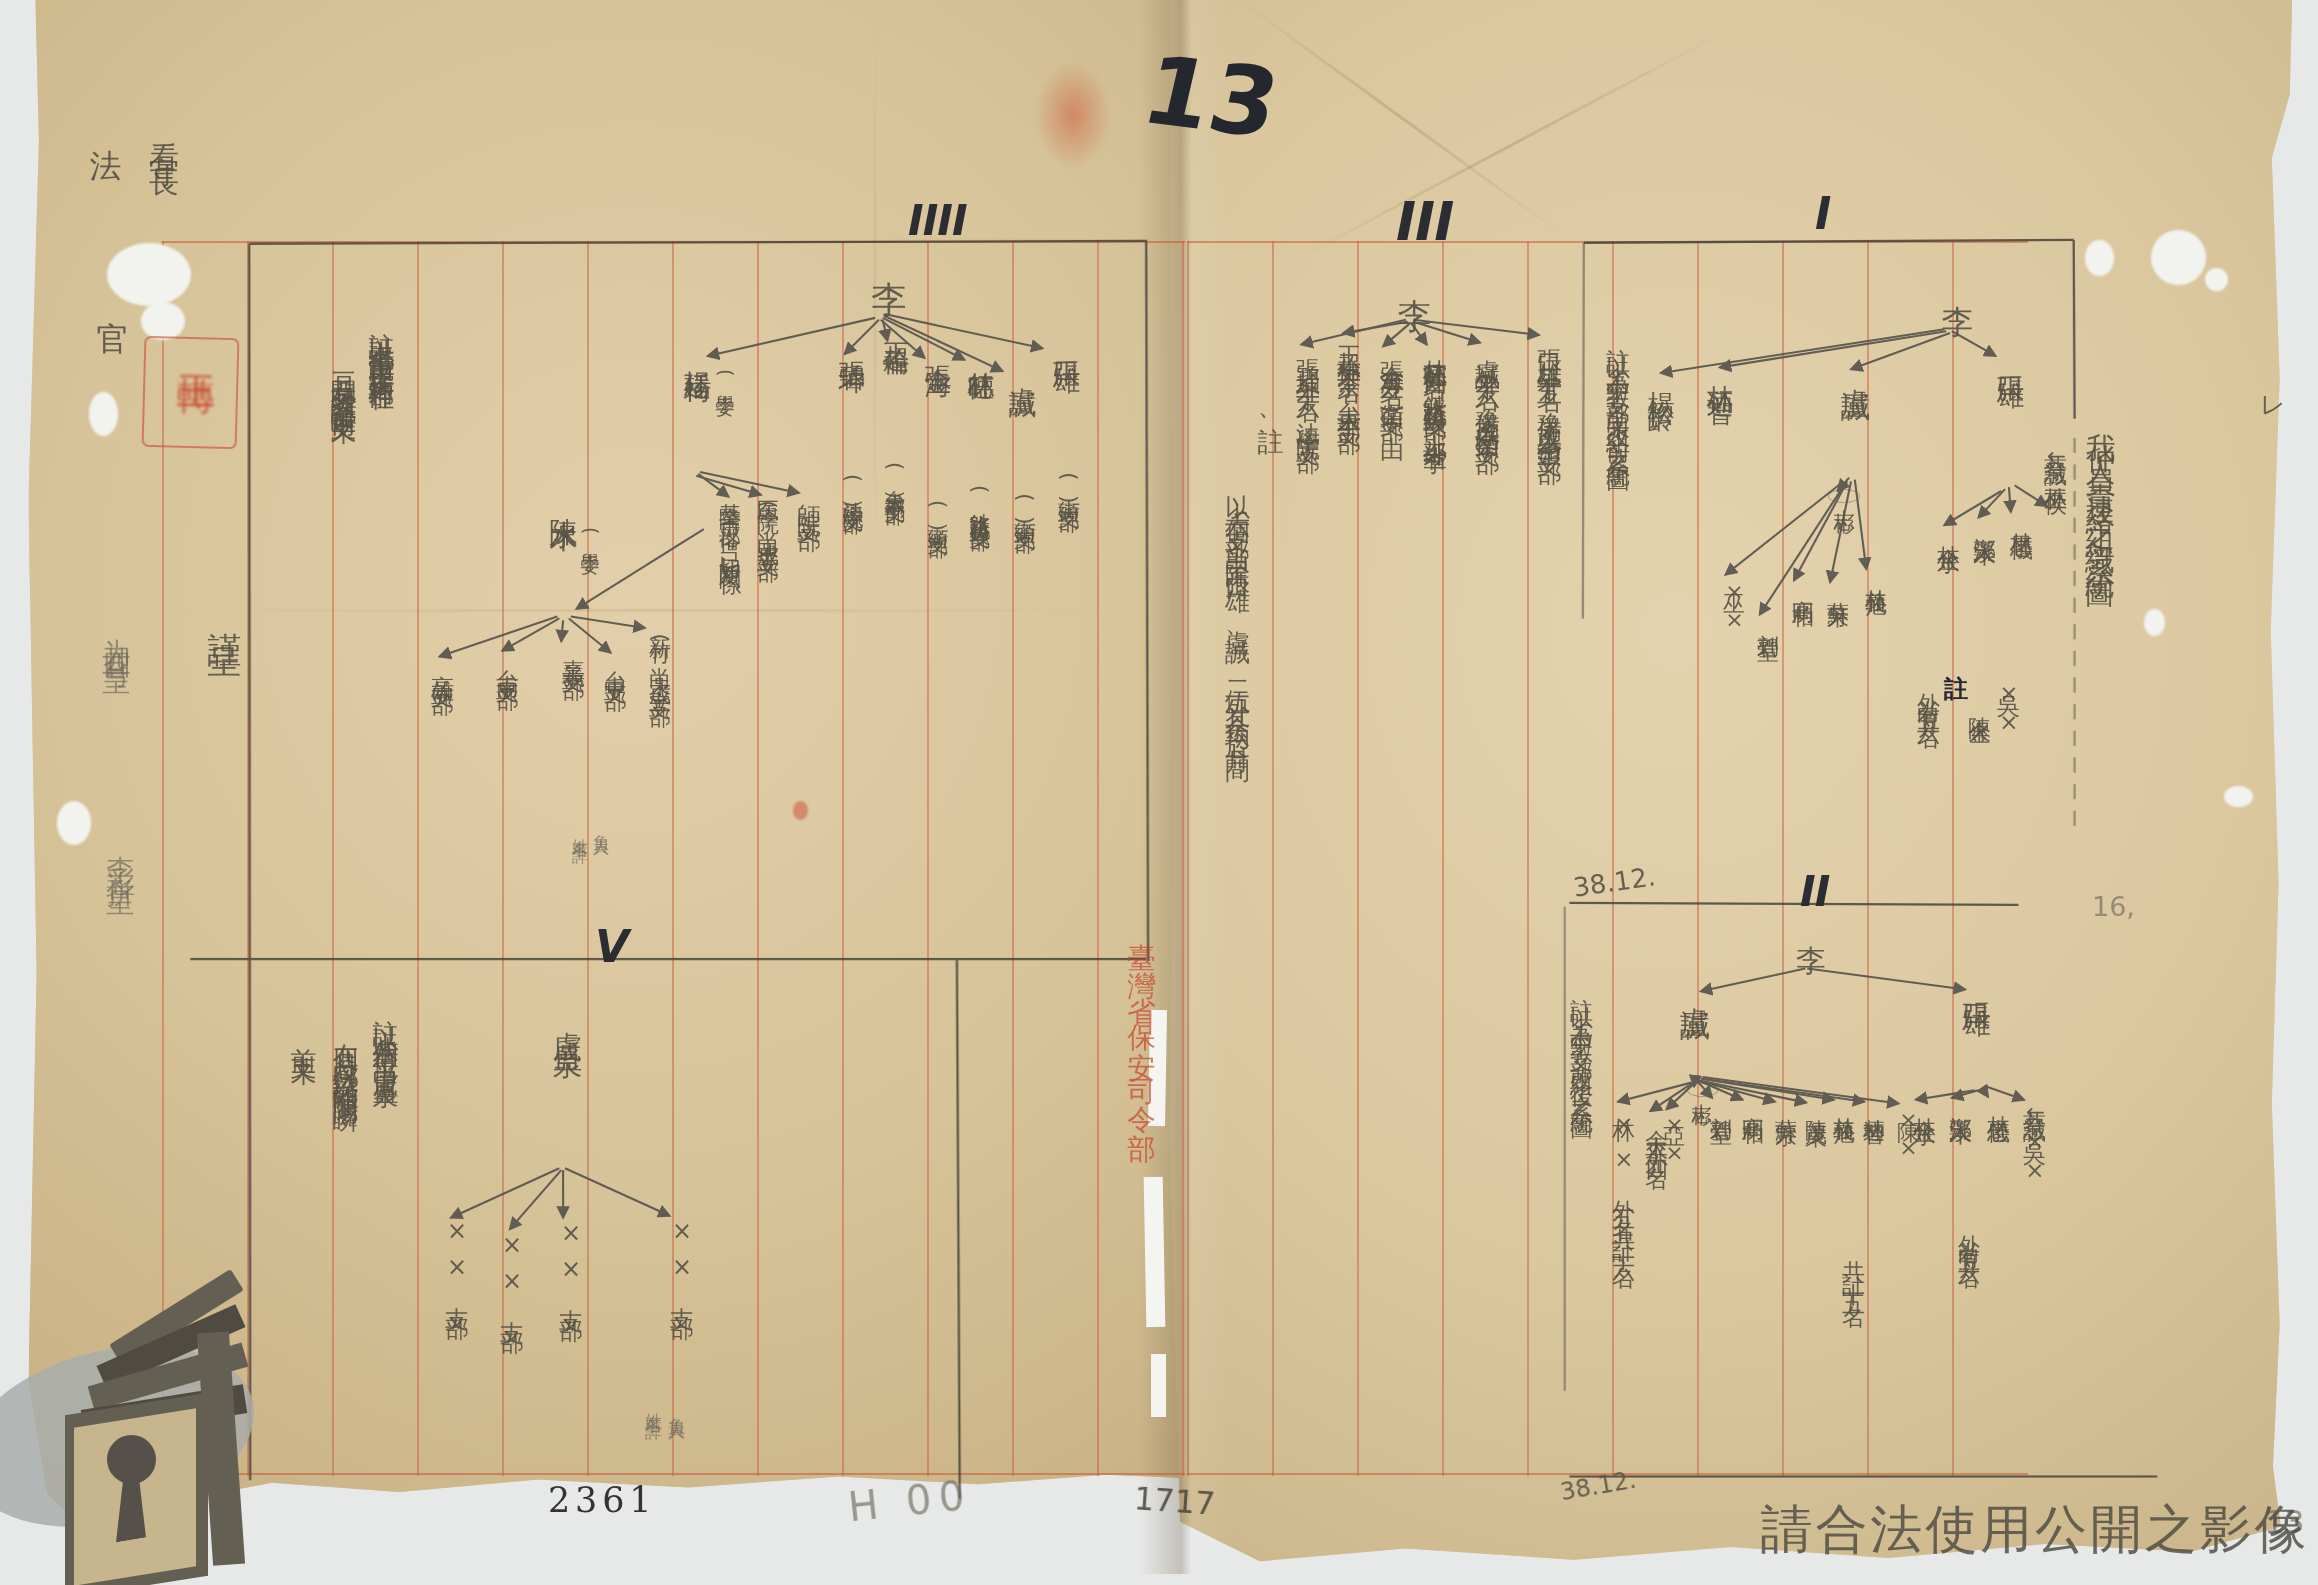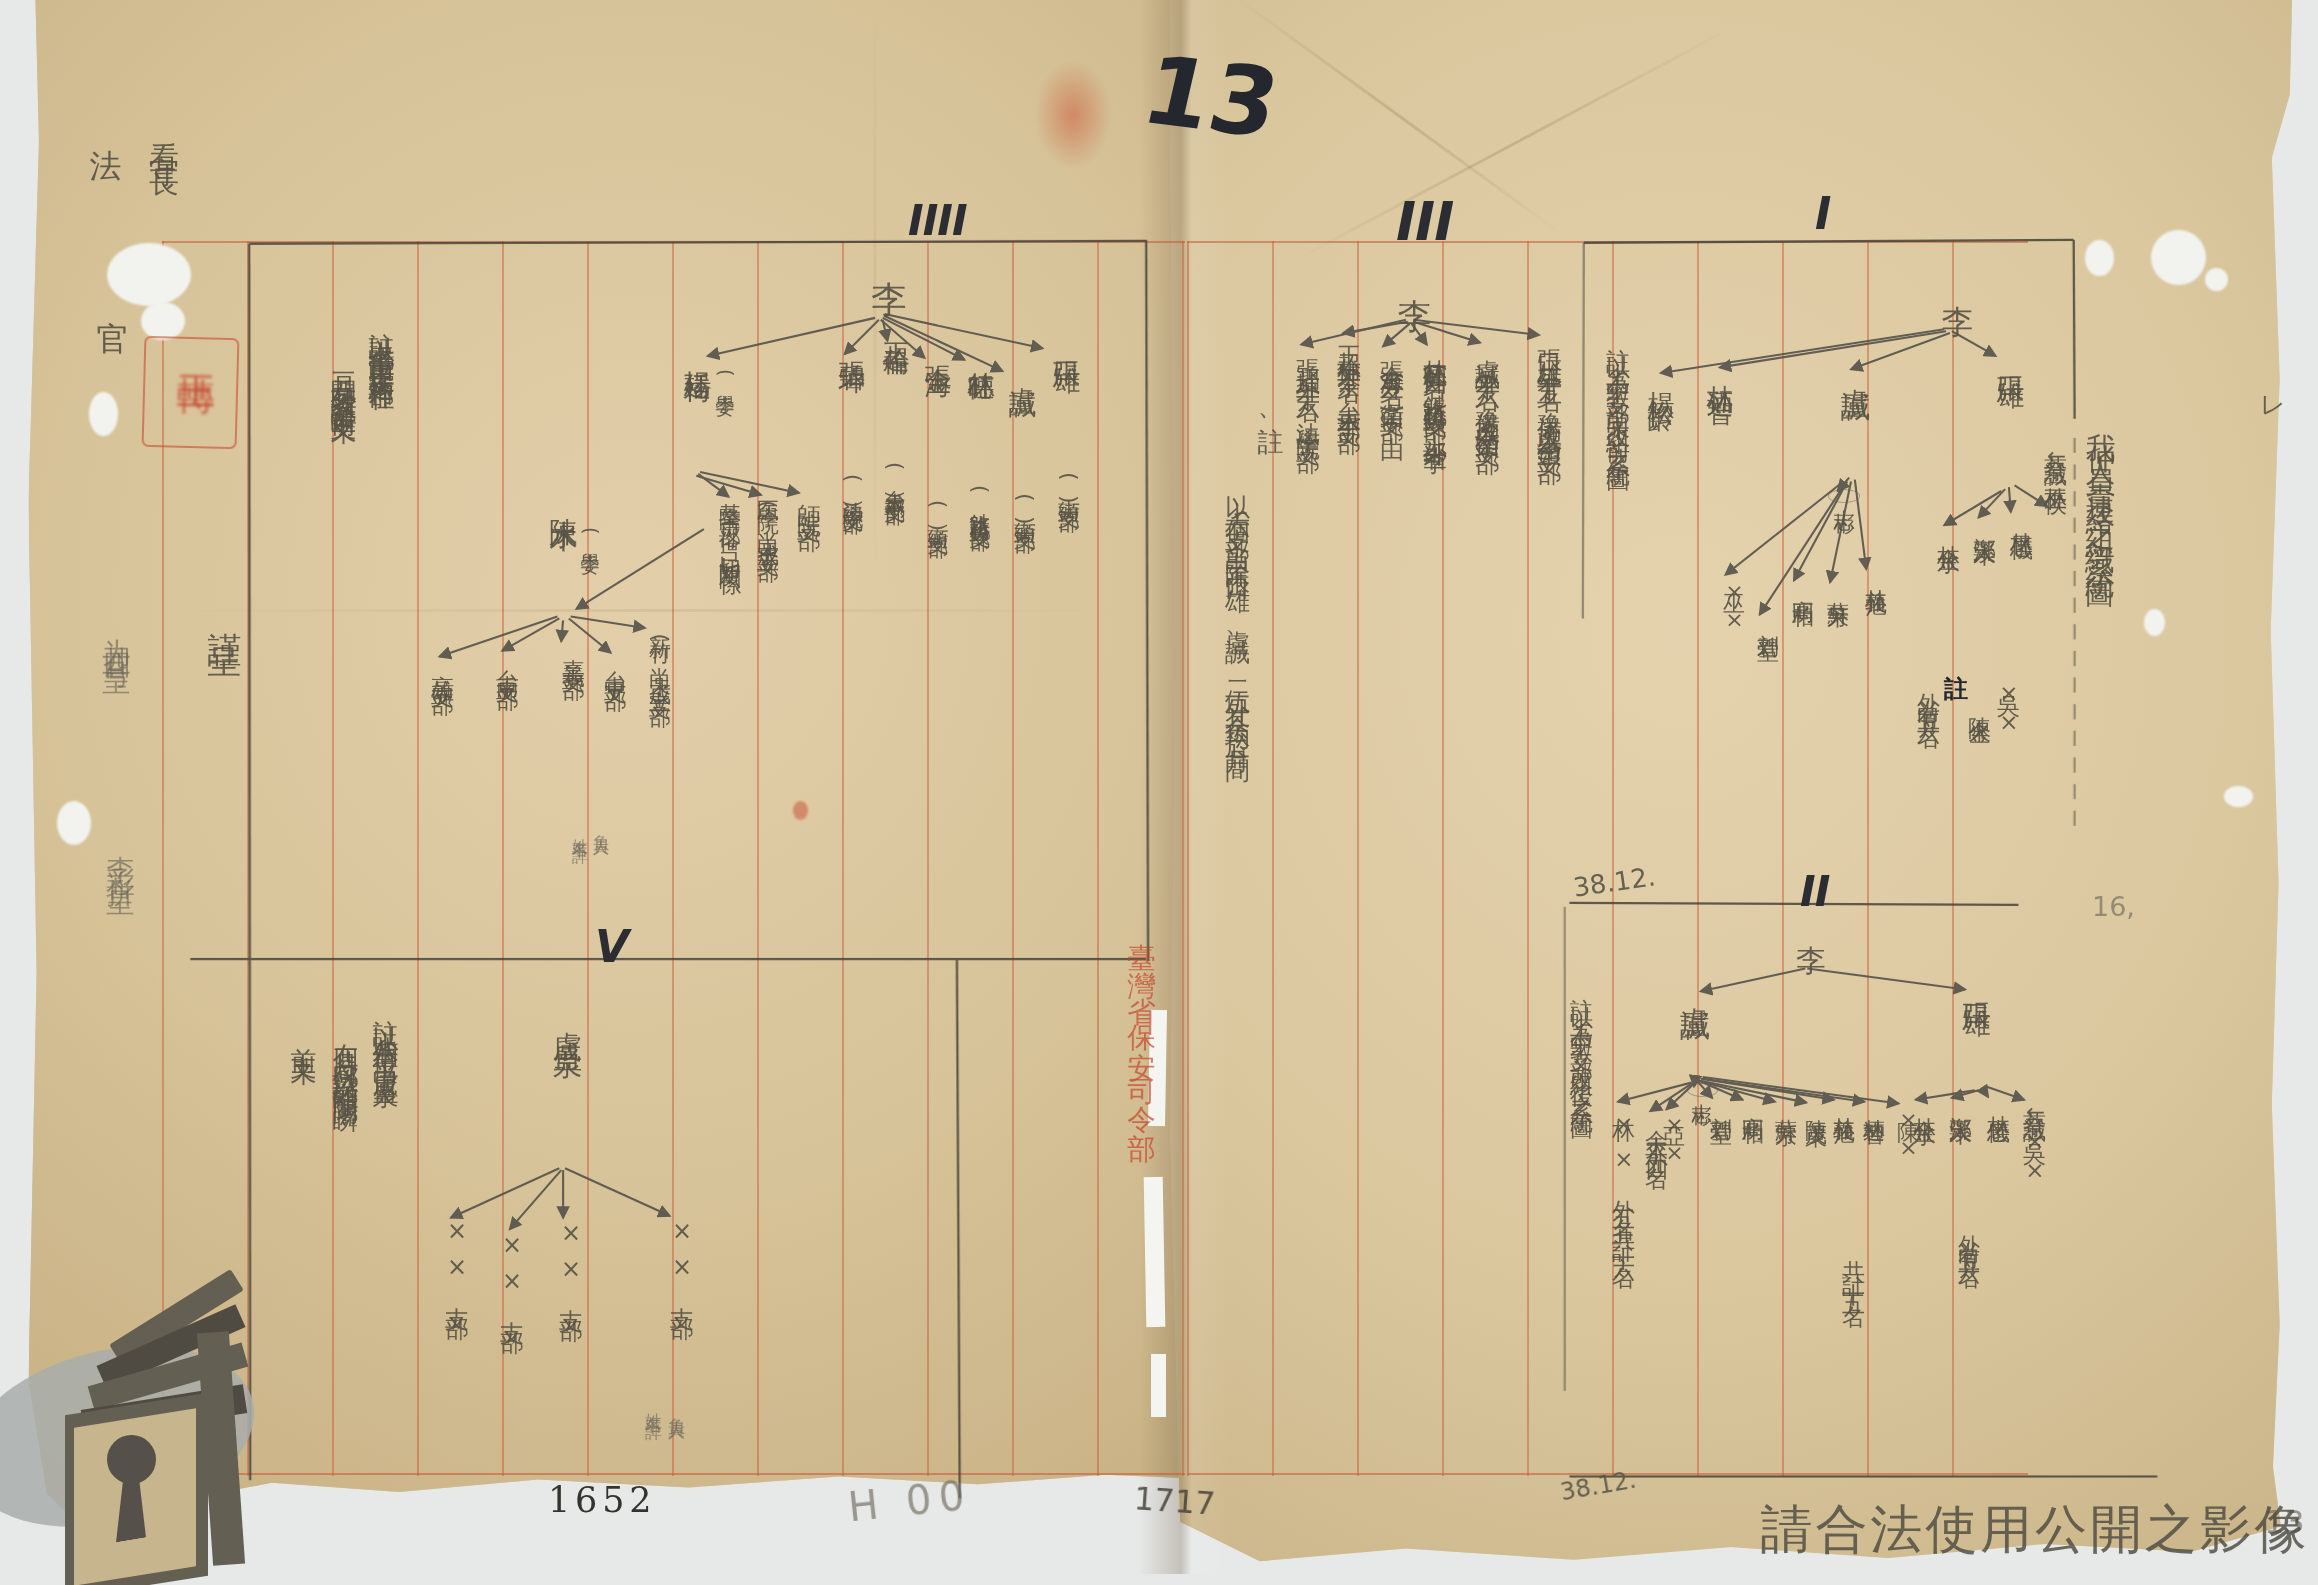--- a/index.html
+++ b/index.html
@@ -287,21 +287,21 @@
   <div class="vt" style="left:1659px;top:1109px;font-size:22px;">亞××</div>
   <div class="vt" style="left:1642px;top:1111px;font-size:23px;letter-spacing:7.6px;">余太平外四名</div>
   <div class="vt" style="left:1609px;top:1101px;font-size:23px;letter-spacing:9.5px;">林××外五名共計十六名</div>
   <div class="vt" style="left:1839px;top:1242px;font-size:23px;letter-spacing:11.4px;">共計十五名</div>
   <div class="vt" style="left:1567px;top:980px;font-size:23px;letter-spacing:8.6px;">註以上為中教支部改組後之系統圖</div>
   <div class="hz" style="left:1560px;top:1472px;font-size:24px;transform:rotate(-10deg);">38.12.</div>
 
   <div class="vt red" style="left:1122px;top:921px;font-size:28.5px;letter-spacing:27px;opacity:.85;">臺灣省保安司令部</div>
   <div class="vt" style="left:2081px;top:409px;font-size:29.5px;letter-spacing:12.4px;transform:rotate(.5deg);">我仲人員責連絡之組織系統圖</div>
   <div class="hz" style="left:2260px;top:388px;font-size:25px;">レ</div>
-  <div class="hz serifnum" style="left:548px;top:1480px;font-size:35px;letter-spacing:4.8px;color:#34342e;">1652</div>
+  <div class="hz serifnum" style="left:548px;top:1480px;font-size:35px;letter-spacing:4.8px;color:#34342e;">2361</div>
   <div class="hz pencil-l" style="left:848px;top:1478px;font-size:40px;transform:rotate(-6deg);letter-spacing:7.6px;">H 00</div>
   <div class="hz" style="left:1134px;top:1482px;font-size:32px;transform:rotate(4deg);color:rgba(70,66,56,.85);">1717</div>
   <div class="hz pencil-l" style="left:2264px;top:1503px;font-size:32px;">13</div>
   <div class="wm">請合法使用公開之影像</div>
 
   <div class="logo">
     <div class="ell"></div>
     <div class="slab" style="left:143px;top:-7.6px;width:143px;height:25px;transform:rotate(-32deg);border-radius:2.9px;"></div>
     <div class="slab" style="left:133px;top:21px;width:152px;height:25px;transform:rotate(-24deg);background:#4f4b42;"></div>
     <div class="slab" style="left:126px;top:51px;width:160px;height:25px;transform:rotate(-16deg);"></div>

